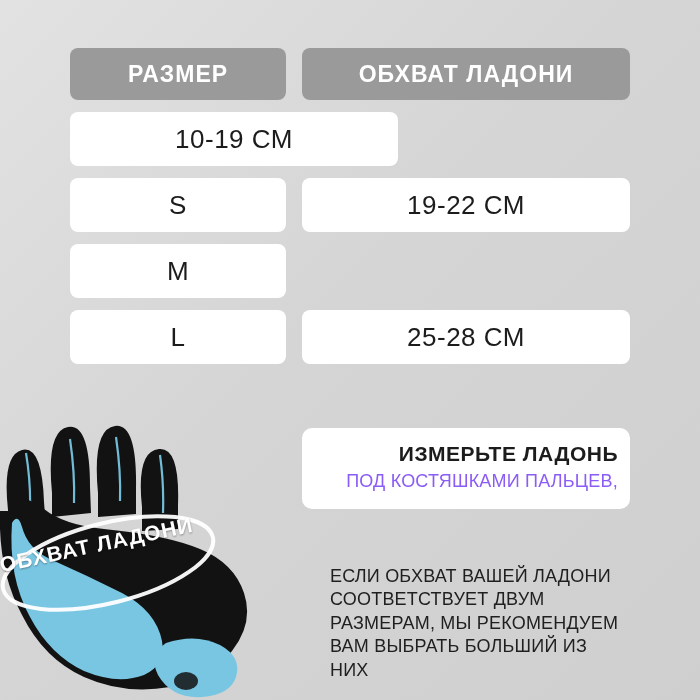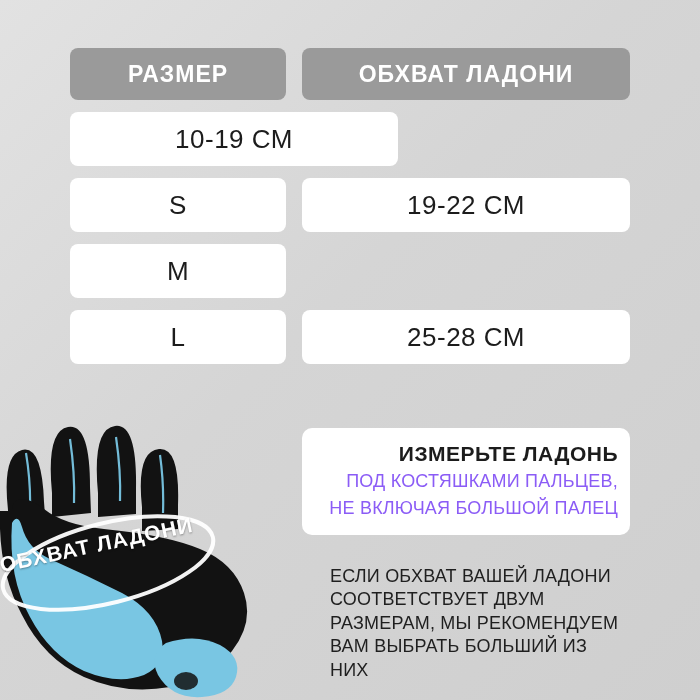--- a/index.html
+++ b/index.html
@@ -142,21 +142,20 @@
     <div class="row">
       <div class="cell col-a">L</div>
       <div class="cell col-b">25-28 СМ</div>
     </div>
 
   </div>
 
   <div class="info-card">
     <div class="info-title">ИЗМЕРЬТЕ ЛАДОНЬ</div>
     <div class="info-sub">ПОД КОСТЯШКАМИ ПАЛЬЦЕВ,</div>
-    <div class="info-sub">НЕ ВКЛЮЧАЯ БОЛЬШОЙ ПАЛЕЦ</div>
   </div>
 
   <div class="note">ЕСЛИ ОБХВАТ ВАШЕЙ ЛАДОНИ СООТВЕТСТВУЕТ ДВУМ РАЗМЕРАМ, МЫ РЕКОМЕНДУЕМ ВАМ ВЫБРАТЬ БОЛЬШИЙ ИЗ НИХ</div>
 
   <div class="glove-wrap">
     <svg width="330" height="285" viewBox="0 0 330 285">
 
       <g fill="#121212">
         <path d="M18,95 q-6,-55 14,-60 q20,-5 22,52 l2,26 l-38,6 z"></path>
         <path d="M62,78 q-6,-62 16,-66 q22,-4 22,60 l1,26 l-39,4 z"></path>

